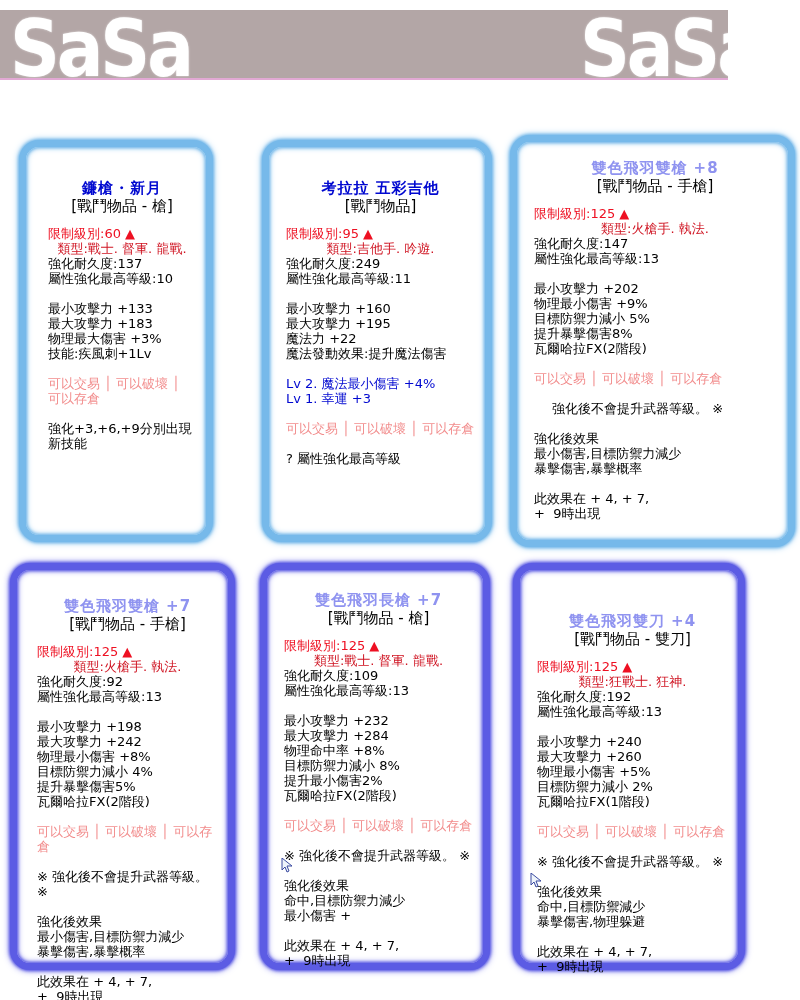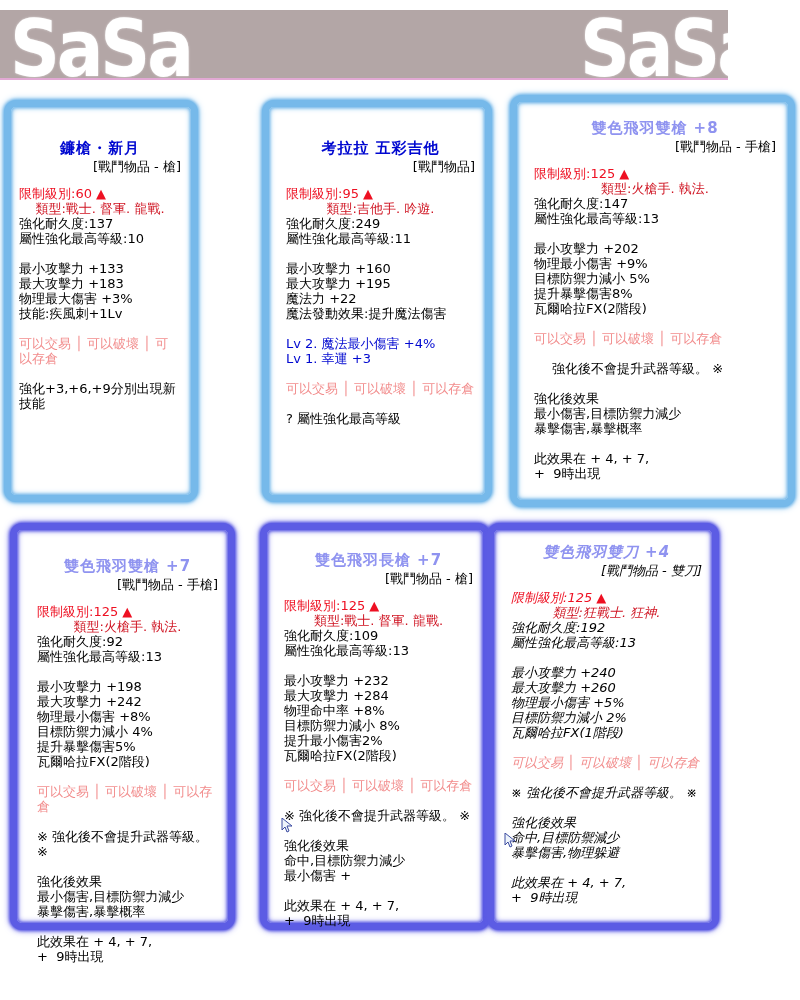--- a/index.html
+++ b/index.html
@@ -21,52 +21,53 @@
     transform:scale(1.05,1.18); transform-origin:left top;
     text-shadow:0 0 2px rgba(255,255,255,.6);
     white-space:nowrap;
   }
   .sasa.left  { left:10px;  }
   .sasa.right { left:580px; }
 
   
   .card {
     position:absolute;
-    border-radius:12px;
+    border-radius:20px;
     border:7px solid transparent;
     background:#fff;
+    margin-top:40px;
   }
   .card.sky {
     border-color:var(--card_border_top_row);
     box-shadow:0 0 3px 1px var(--card_border_top_row),
                0 0 7px 0 var(--card_border_top_row),
                inset 0 0 3px 1px var(--card_border_top_row),
                inset 0 0 6px 0 var(--card_border_top_row);
   }
   .card.violet {
     border-color:var(--card_border_bottom_row);
     box-shadow:0 0 3px 1px var(--card_border_bottom_row),
                0 0 7px 0 var(--card_border_bottom_row),
                inset 0 0 3px 1px var(--card_border_bottom_row),
                inset 0 0 6px 0 var(--card_border_bottom_row);
   }
   
-  .card.c1 { left:4px;   top:100px; width:194px; height:402px; padding:32px 10px 10px 8px; }
+  .card.c1 { left:19px;   top:100px; width:194px; height:402px; padding:32px 10px 10px 22px; }
   .card.c2 { left:262px; top:100px; width:230px; height:402px; padding:32px 10px 10px 17px; }
   .card.c3 { left:510px; top:95px;  width:285px; height:412px; padding:17px 12px 10px 17px; }
   .card.c4 { left:10px;  top:523px; width:225px; height:407px; padding:27px 10px 10px 20px; }
   .card.c5 { left:260px; top:523px; width:230px; height:407px; padding:21px 10px 10px 17px; }
-  .card.c6 { left:487px; top:523px; width:232px; height:407px; padding:13px 10px 10px 17px;font-style:italic; }
+  .card.c6 { left:513px; top:523px; width:232px; height:407px; padding:42px 10px 10px 17px; }
 
   .card-title {
     text-align:center; font-size:15px; font-weight:bold;
     line-height:18px; letter-spacing:1px; white-space:pre;
   }
   .card-category {
-    text-align:right; font-size:13px; color:#000;
+    text-align:center; font-size:15px; color:#000;
     line-height:17px; margin-top:1px; white-space:pre;
   }
   .card-body { margin-top:11px; }
 
   .line {
     font-size:13px; line-height:15px; min-height:15px;
     color:var(--text_black); white-space:pre-wrap;
   }
   .line.red    { color:var(--stat_red); }
   .line.type   { color:var(--type_red);text-align:center; }

